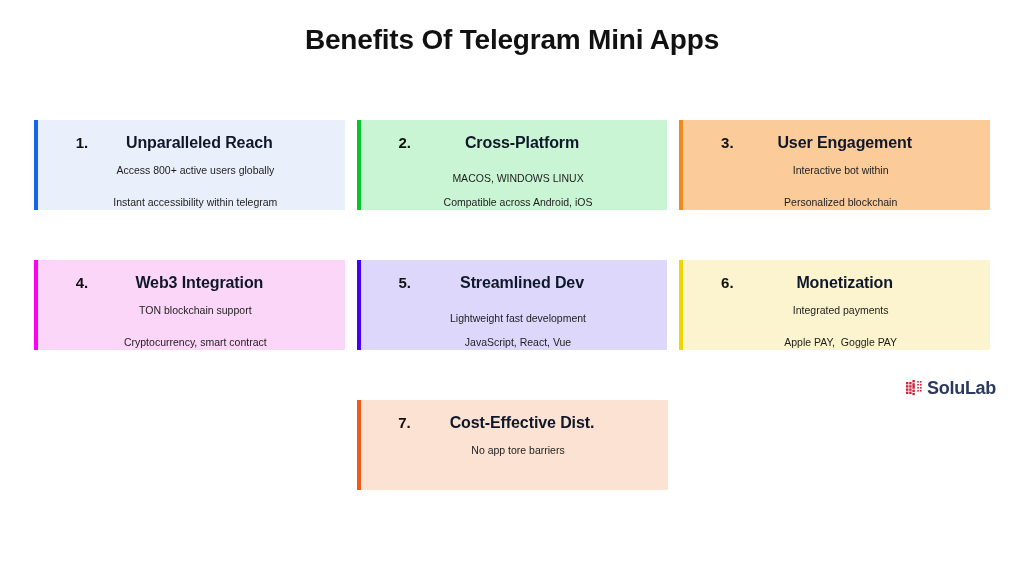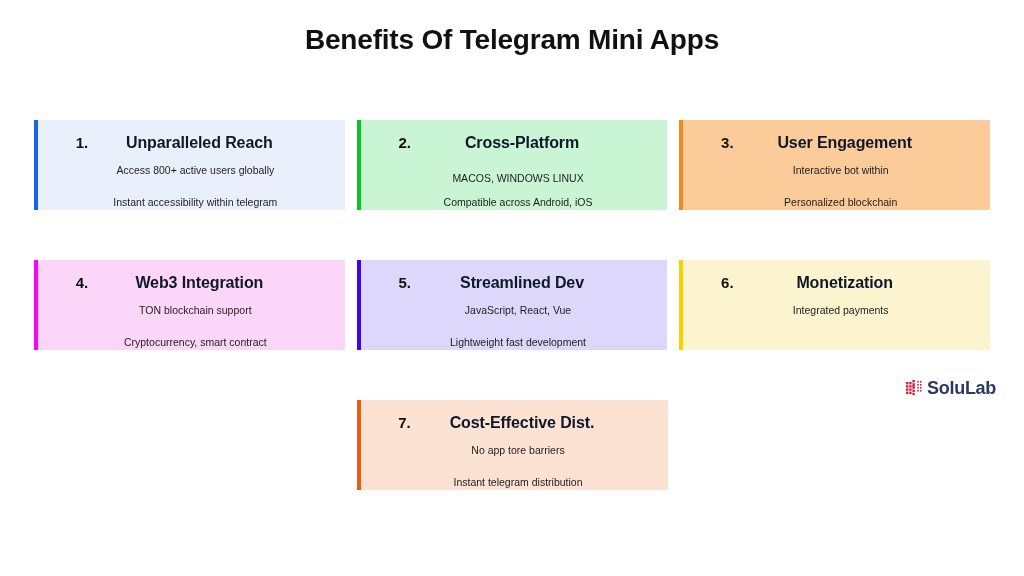--- a/index.html
+++ b/index.html
@@ -189,45 +189,45 @@
         <div class="card-line">TON blockchain support</div>
         <div class="card-line line2">Cryptocurrency, smart contract</div>
       </div>
 
       <div class="card" style="background: rgb(221, 215, 251);">
         <div class="card-accent" style="background: rgb(68, 0, 240);"></div>
         <div class="card-head">
           <div class="card-number">5.</div>
           <div class="card-title">Streamlined Dev</div>
         </div>
+        <div class="card-line line2">Lightweight fast development</div>
         <div class="card-line">JavaScript, React, Vue</div>
-        <div class="card-line line2">Lightweight fast development</div>
       </div>
 
       <div class="card" style="background: rgb(251, 244, 207);">
         <div class="card-accent" style="background: rgb(242, 212, 0);"></div>
         <div class="card-head">
           <div class="card-number">6.</div>
           <div class="card-title">Monetization</div>
         </div>
         <div class="card-line">Integrated payments</div>
+        <div class="card-line line2">Apple PAY,  Goggle PAY</div>
       </div>
 
     </div>
 
     <div class="row row-last">
 
       <div class="card" style="background: rgb(252, 226, 210);">
         <div class="card-accent" style="background: rgb(240, 90, 23);"></div>
         <div class="card-head">
           <div class="card-number">7.</div>
           <div class="card-title">Cost-Effective Dist.</div>
         </div>
         <div class="card-line">No app tore barriers</div>
-        <div class="card-line line2">Instant telegram distribution</div>
       </div>
 
     </div>
 
   </div>
 
   <div class="brand">
     <span class="brand-mark">
       <svg viewBox="0 0 17 17" width="17" height="17" xmlns="http://www.w3.org/2000/svg">
         <g fill="#D5203B">

